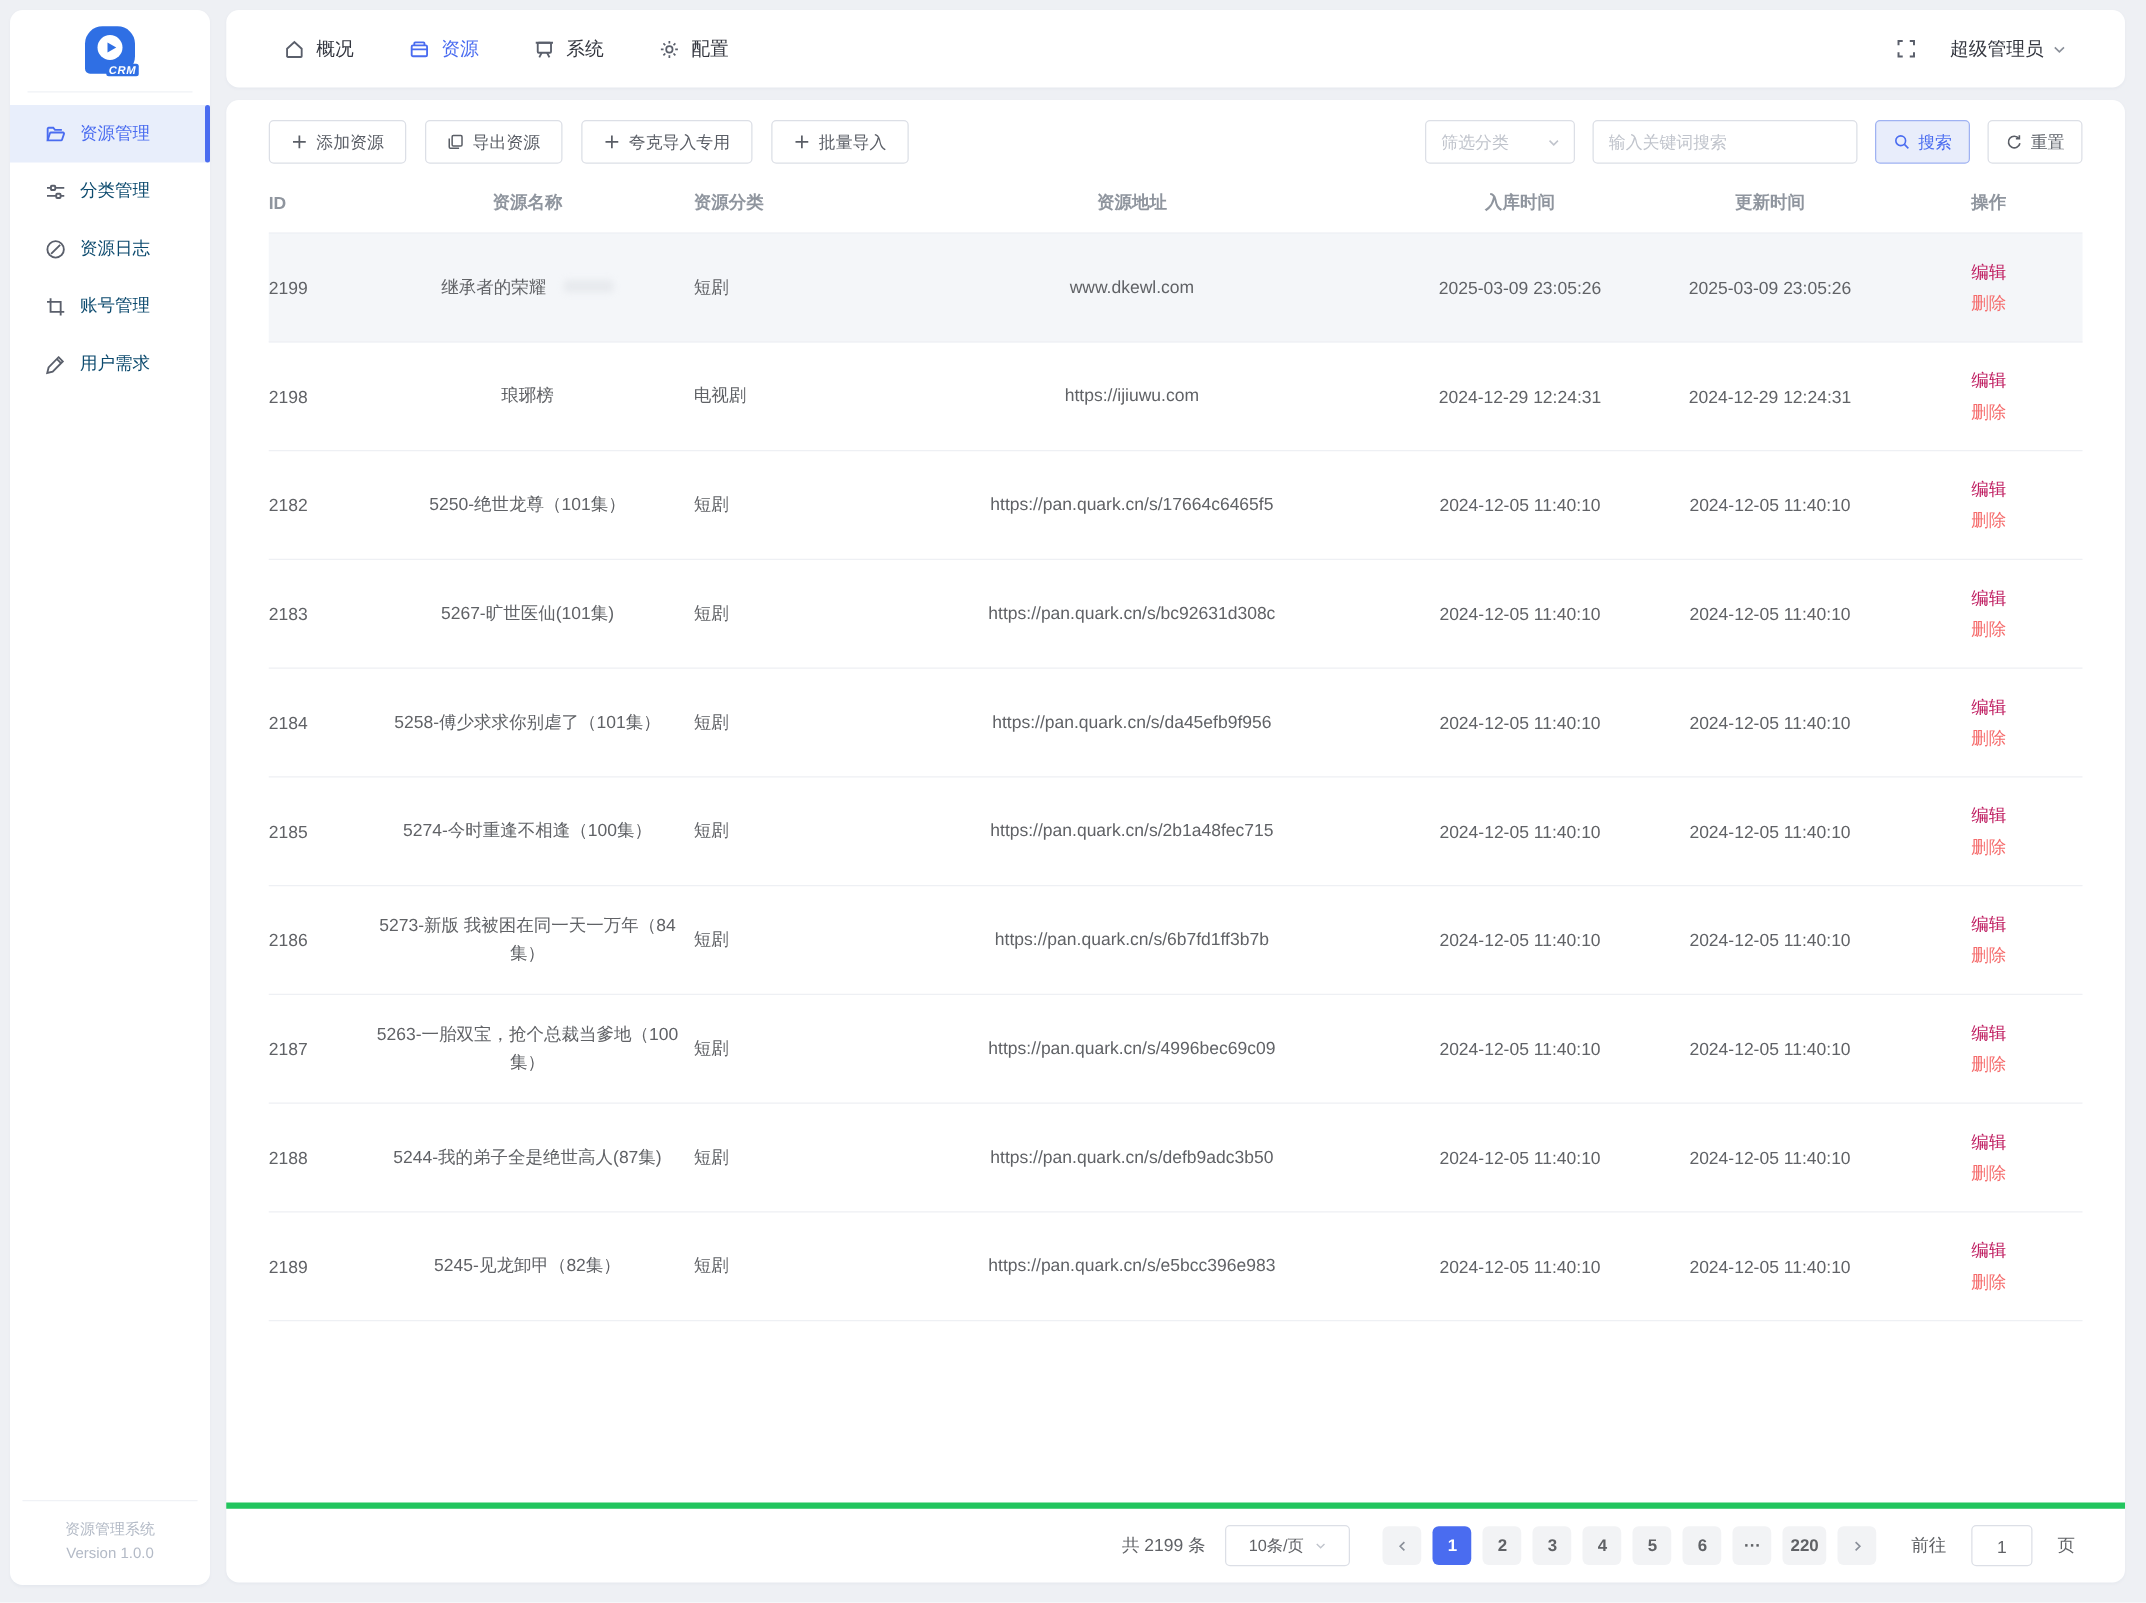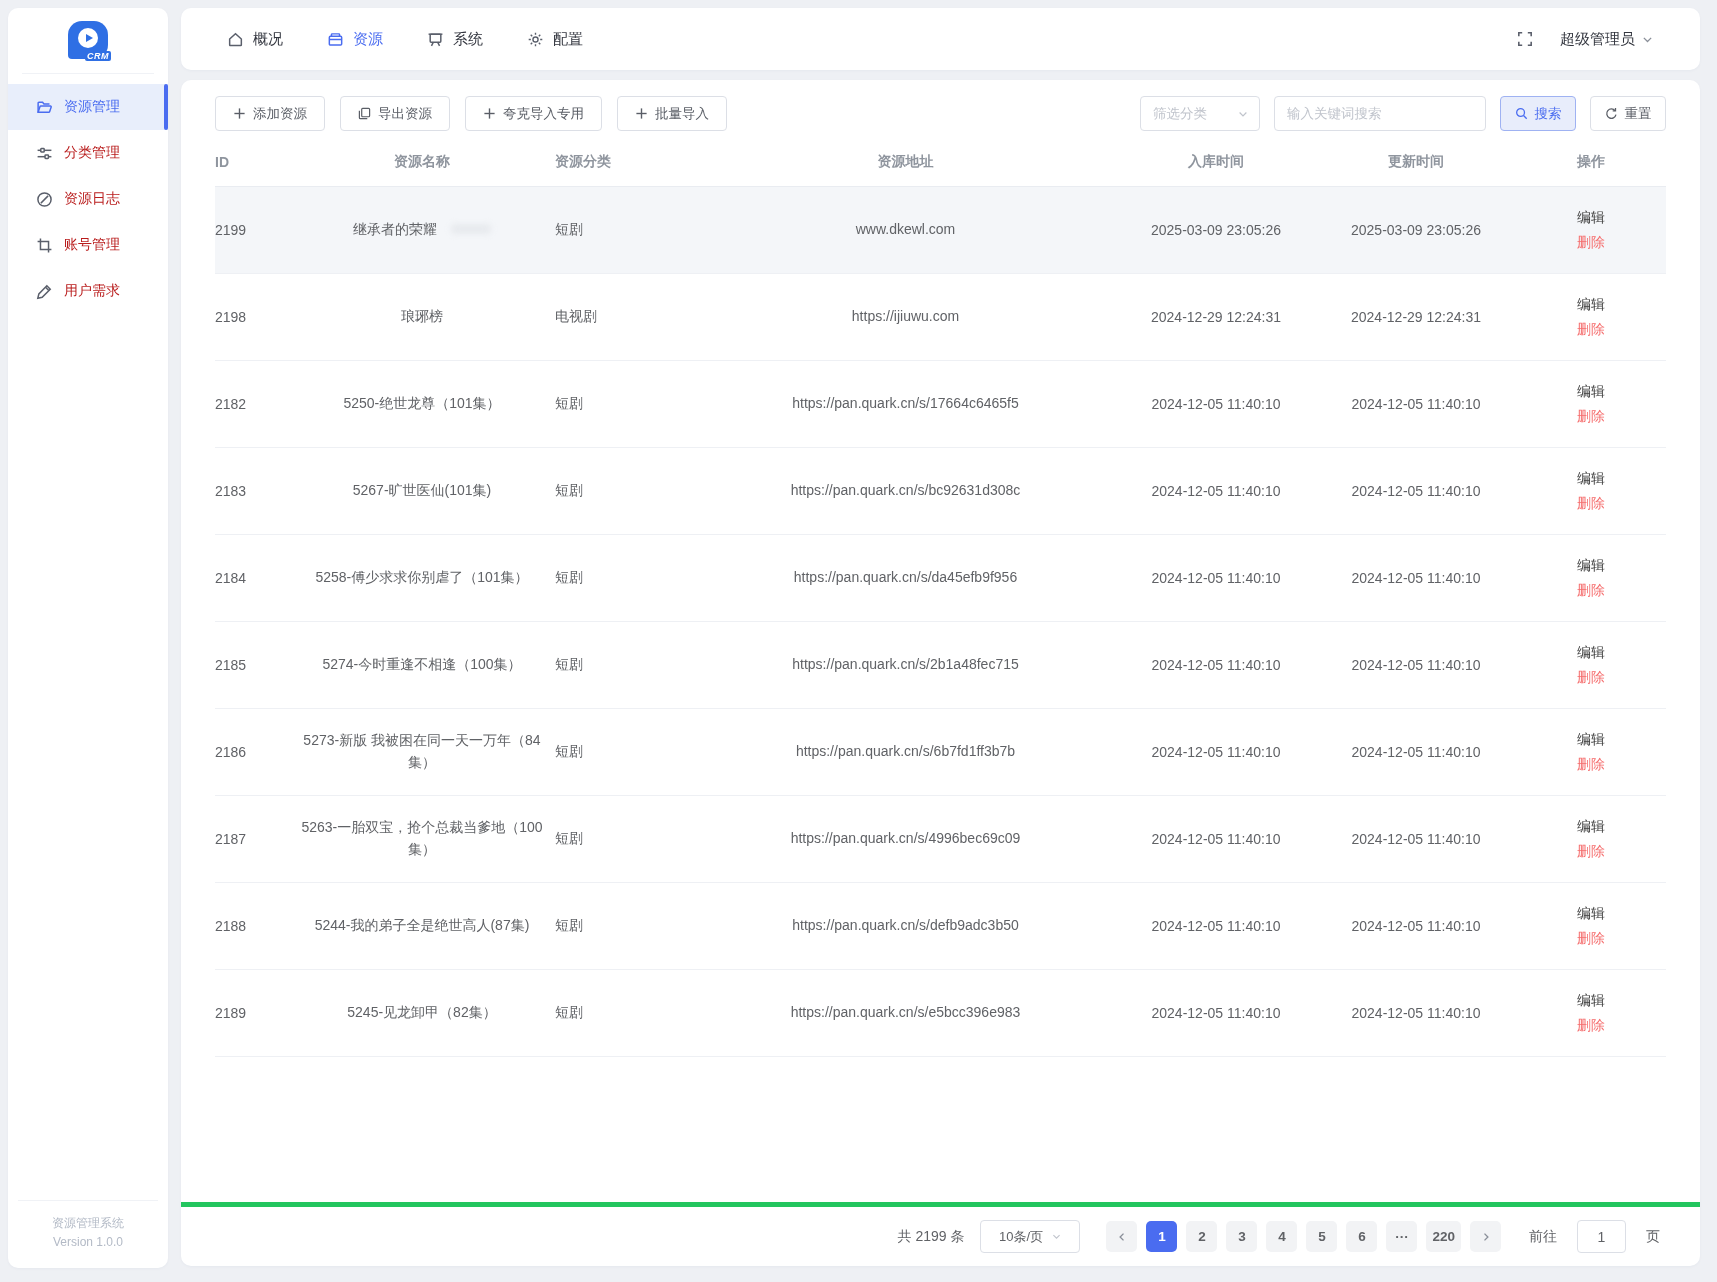--- a/index.html
+++ b/index.html
@@ -15,21 +15,21 @@
 
   
   .sidebar { position:absolute; left:8px; top:8px; width:160px; height:1260px; display:flex; flex-direction:column; }
   .logo-wrap { height:66px; display:flex; align-items:center; justify-content:center; border-bottom:1px solid #f0f2f6; margin:0 14px; }
   .logo { position:relative; width:46px; height:44px; }
   .logo-blob { position:absolute; left:3px; top:2px; width:40px; height:38px; background:#2f6fe4; border-radius:14px 14px 14px 4px; }
   .logo-inner { position:absolute; left:13px; top:9px; width:20px; height:20px; background:#fff; border-radius:50%; display:flex; align-items:center; justify-content:center; }
   .logo-play { width:0; height:0; border-left:7px solid #2f6fe4; border-top:4.5px solid transparent; border-bottom:4.5px solid transparent; margin-left:2px; }
   .logo-text { position:absolute; right:0; bottom:2px; font-size:9px; font-weight:bold; font-style:italic; color:#fff; background:#2f6fe4; padding:0 2px; border-radius:2px; letter-spacing:.5px; }
   .menu { margin-top:10px; }
-  .menu-item { position:relative; height:46px; display:flex; align-items:center; gap:11px; padding-left:28px; font-size:14px; color:#b91c1c; cursor:pointer; }
+  .menu-item { position:relative; height:46px; display:flex; align-items:center; gap:11px; padding-left:28px; font-size:14px; color:#0c4a6e; cursor:pointer; }
   .menu-item svg { width:17px; height:17px; stroke:#5a5f6b; }
   .menu-item.active { background:#e8eefb; color:#4a6cf0; }
   .menu-item.active svg { stroke:#4a6cf0; }
   .menu-item.active::after { content:""; position:absolute; right:0; top:0; width:4px; height:100%; background:#4a6cf0; border-radius:2px; }
   .sidebar-spacer { flex:1; }
   .sidebar-footer { border-top:1px solid #f0f2f6; margin:0 10px; padding:13px 0 16px; text-align:center; font-size:12px; color:#b3bac6; line-height:1.6; }
 
   
   .topbar { position:absolute; left:181px; top:8px; width:1519px; height:62px; display:flex; align-items:center; padding:0 46px; }
   .topnav { display:flex; align-items:center; gap:44px; }
@@ -62,21 +62,21 @@
   .t-row { display:flex; align-items:center; min-height:87px; border-bottom:1px solid #eef0f4; font-size:14px; color:#606266; }
   .t-head { min-height:50px; height:50px; color:#8f959e; font-weight:bold; border-bottom:1px solid #e9ecf1; }
   .t-row.hl { background:#f4f6f9; }
   .c-id   { width:84px; }
   .c-name { width:256px; line-height:1.55; padding-right:10px;text-align:center; }
   .c-cat  { width:140px; }
   .c-url  { flex:1; display:flex; justify-content:center; }
   .c-url span { display:inline-block; max-width:252px; text-align:center; word-break:break-all; line-height:1.55; }
   .c-created, .c-updated { width:200px; text-align:center; }
   .c-ops { width:150px; display:flex; flex-direction:column; align-items:center; gap:7px; }
-  .link-edit { color:#404040; cursor:pointer; }
+  .link-edit { color:#be185d; cursor:pointer; }
   .link-del  { color:#f56c6c; cursor:pointer; }
   .redact { display:inline-block; width:40px; height:10px; margin-left:14px; background:#d8dbe0; border-radius:3px; filter:blur(3px); opacity:.45; }
 
   
   .pager-bar { border-top:5px solid #22c55e; height:64px; display:flex; align-items:center; justify-content:flex-end; padding-right:40px; gap:14px; font-size:14px; color:#606266; }
   .pager-total { margin-right:2px; }
   .page-size { width:100px; height:33px; border:1px solid #dcdfe6; border-radius:4px; display:flex; align-items:center; justify-content:center; gap:8px; font-size:13px; color:#606266; cursor:pointer; }
   .page-size svg { width:11px; height:11px; stroke:#c0c4cc; }
   .pager { display:flex; align-items:center; gap:9px; margin-left:12px; }
   .pg { min-width:31px; height:31px; padding:0 6px; border-radius:5px; background:#f2f3f5; display:flex; align-items:center; justify-content:center; font-size:13.5px; font-weight:bold; color:#606266; cursor:pointer; }

